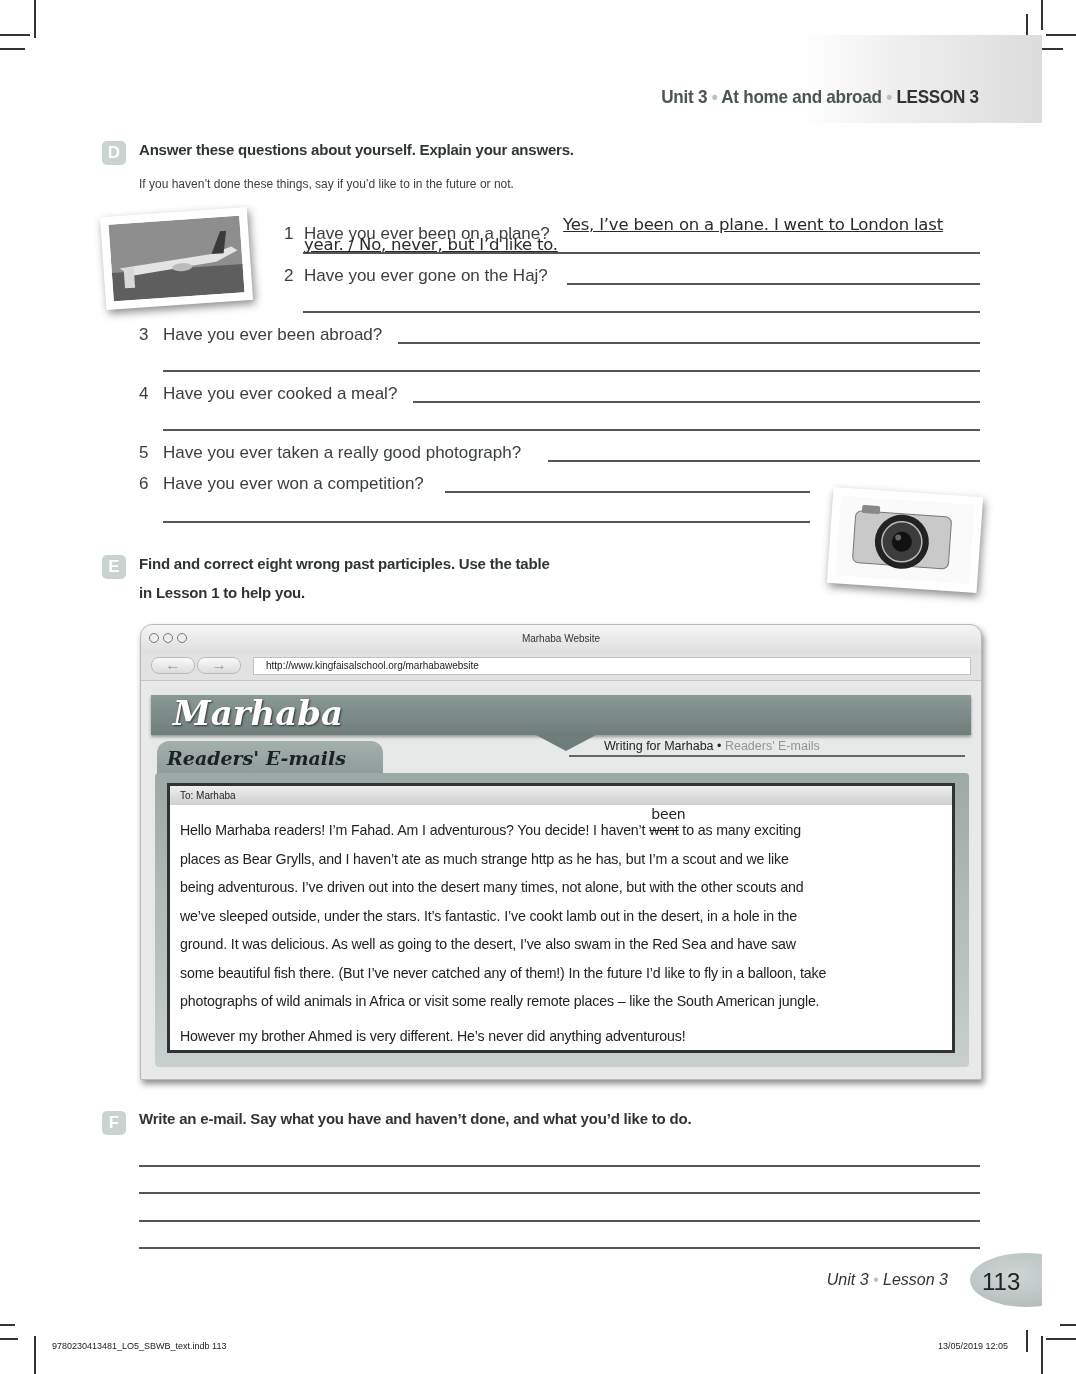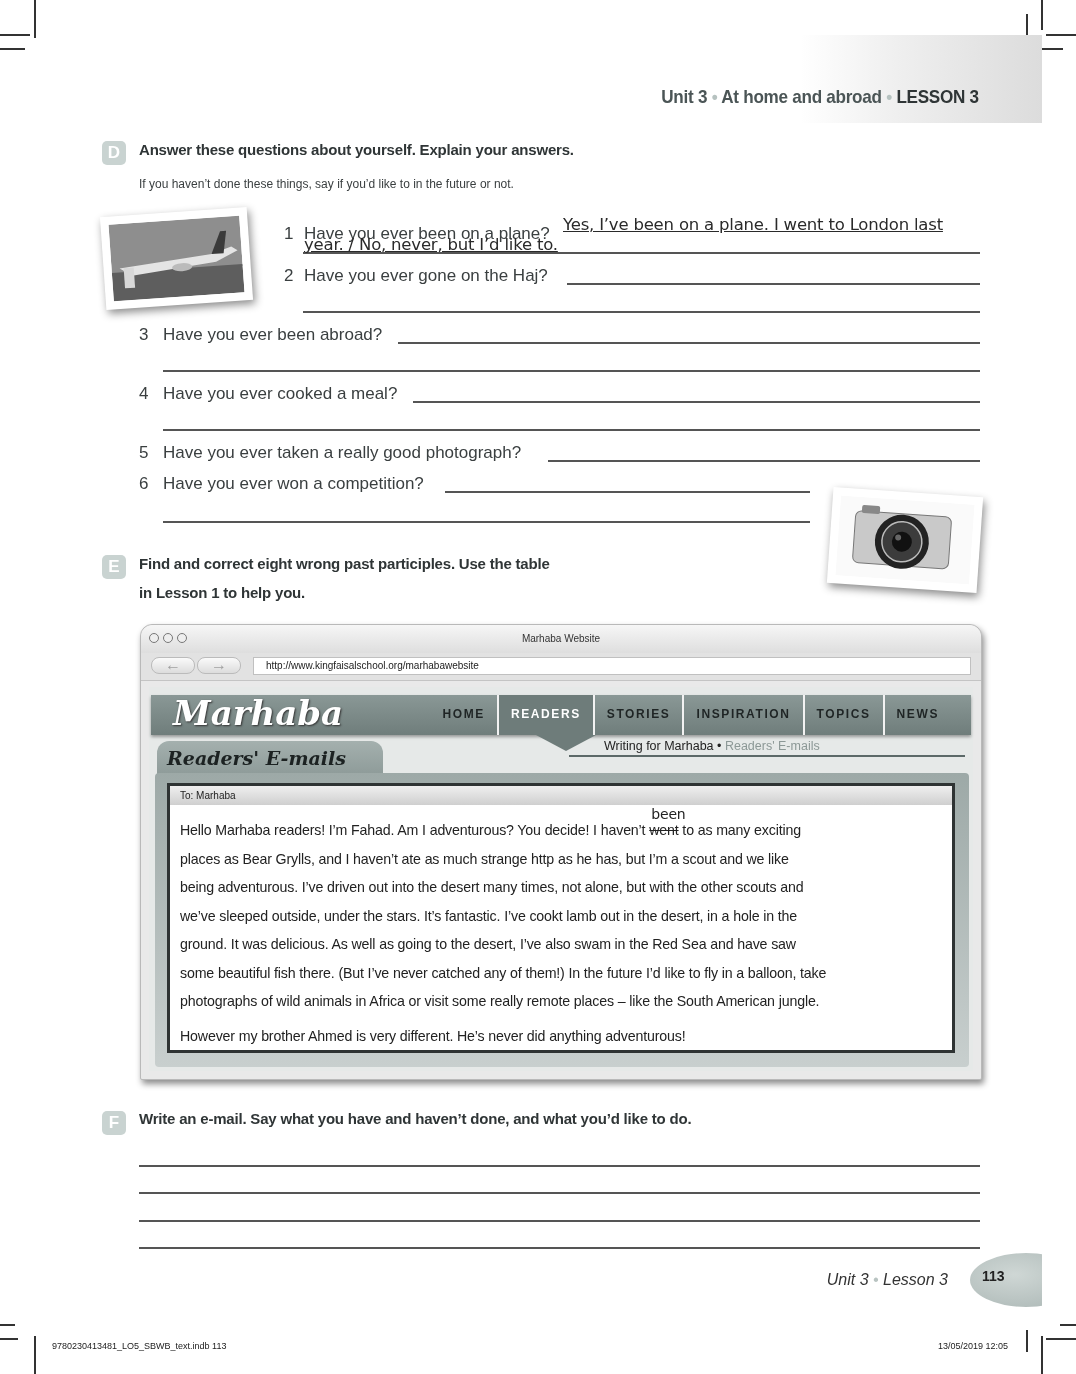--- a/index.html
+++ b/index.html
@@ -79,21 +79,21 @@
   .mail-line { height: 28.5px; line-height: 28.5px; white-space: nowrap; }
   .mail-line.last { margin-top: 6px; }
   .strike { text-decoration: line-through; position: relative; }
   .correction { position: absolute; left: 2px; top: -22px; font-family: "DejaVu Sans", sans-serif;
     font-size: 14px; color: #222; text-decoration: none; display: inline-block; }
 
   .folio-text { position: absolute; right: 128px; top: 1271px; font-size: 16px; font-style: italic; color: #333; }
   .folio-text .dot { color: #b9c4c2; }
   .folio-oval { position: absolute; left: 970px; top: 1253px; width: 112px; height: 54px; border-radius: 50%;
     background: radial-gradient(ellipse at 40% 40%, #cfd7d5, #a9b5b3); }
-  .folio-num { position: absolute; left: 982px; top: 1268px; font-size: 14px; font-weight: bold; color: #222; }
+  .folio-num { position: absolute; left: 982px; top: 1268px; font-size: 24px; font-weight: normal; color: #222; }
   .folio-cover { position: absolute; left: 1042px; top: 1250px; width: 40px; height: 60px; background: #fff; }
 
   .slug { position: absolute; top: 1341px; font-size: 9px; color: #222; }
 </style>
 </head>
 <body>
 
 <div class="crop" style="left:34px;top:0;width:1.5px;height:38px;"></div>
 <div class="crop" style="left:0;top:34px;width:30px;height:1.5px;"></div>
 <div class="crop" style="left:0;top:48px;width:25px;height:1.5px;"></div>
@@ -198,28 +198,20 @@
     </div>
     <div class="navbtn" style="left:56px;">
       <span>→</span>
     </div>
     <div class="urlbar">http://www.kingfaisalschool.org/marhabawebsite</div>
   </div>
 
   <div class="site">
     <div class="site-header">
       <div class="logo">Marhaba</div>
-      <div class="menu">
-        <div class="menu-item first">HOME</div>
-        <div class="menu-item active">READERS</div>
-        <div class="menu-item">STORIES</div>
-        <div class="menu-item">INSPIRATION</div>
-        <div class="menu-item">TOPICS</div>
-        <div class="menu-item" style="padding-right:20px;">NEWS</div>
-      </div>
     </div>
     <div class="pointer"></div>
     <div class="crumb">
       <span>Writing for Marhaba</span>
       <span>•</span>
       <span class="sub">Readers' E-mails</span>
     </div>
     <div class="crumb-line"></div>
 
     <div class="tab-label">

